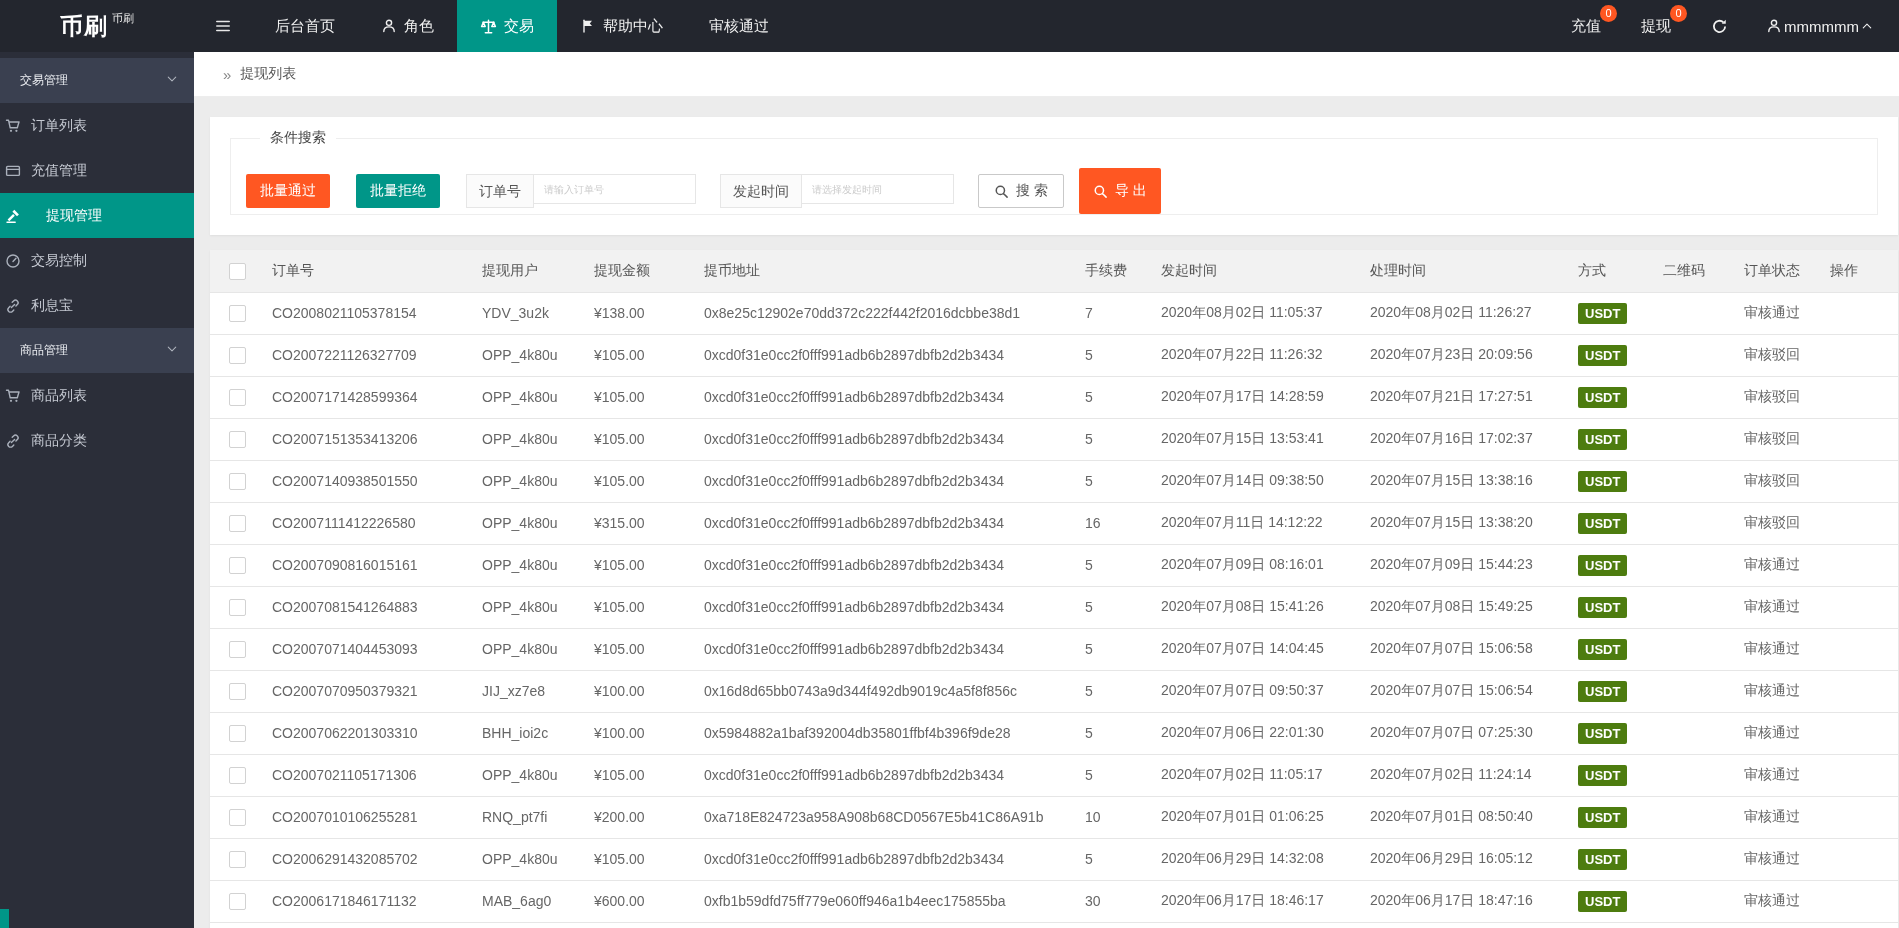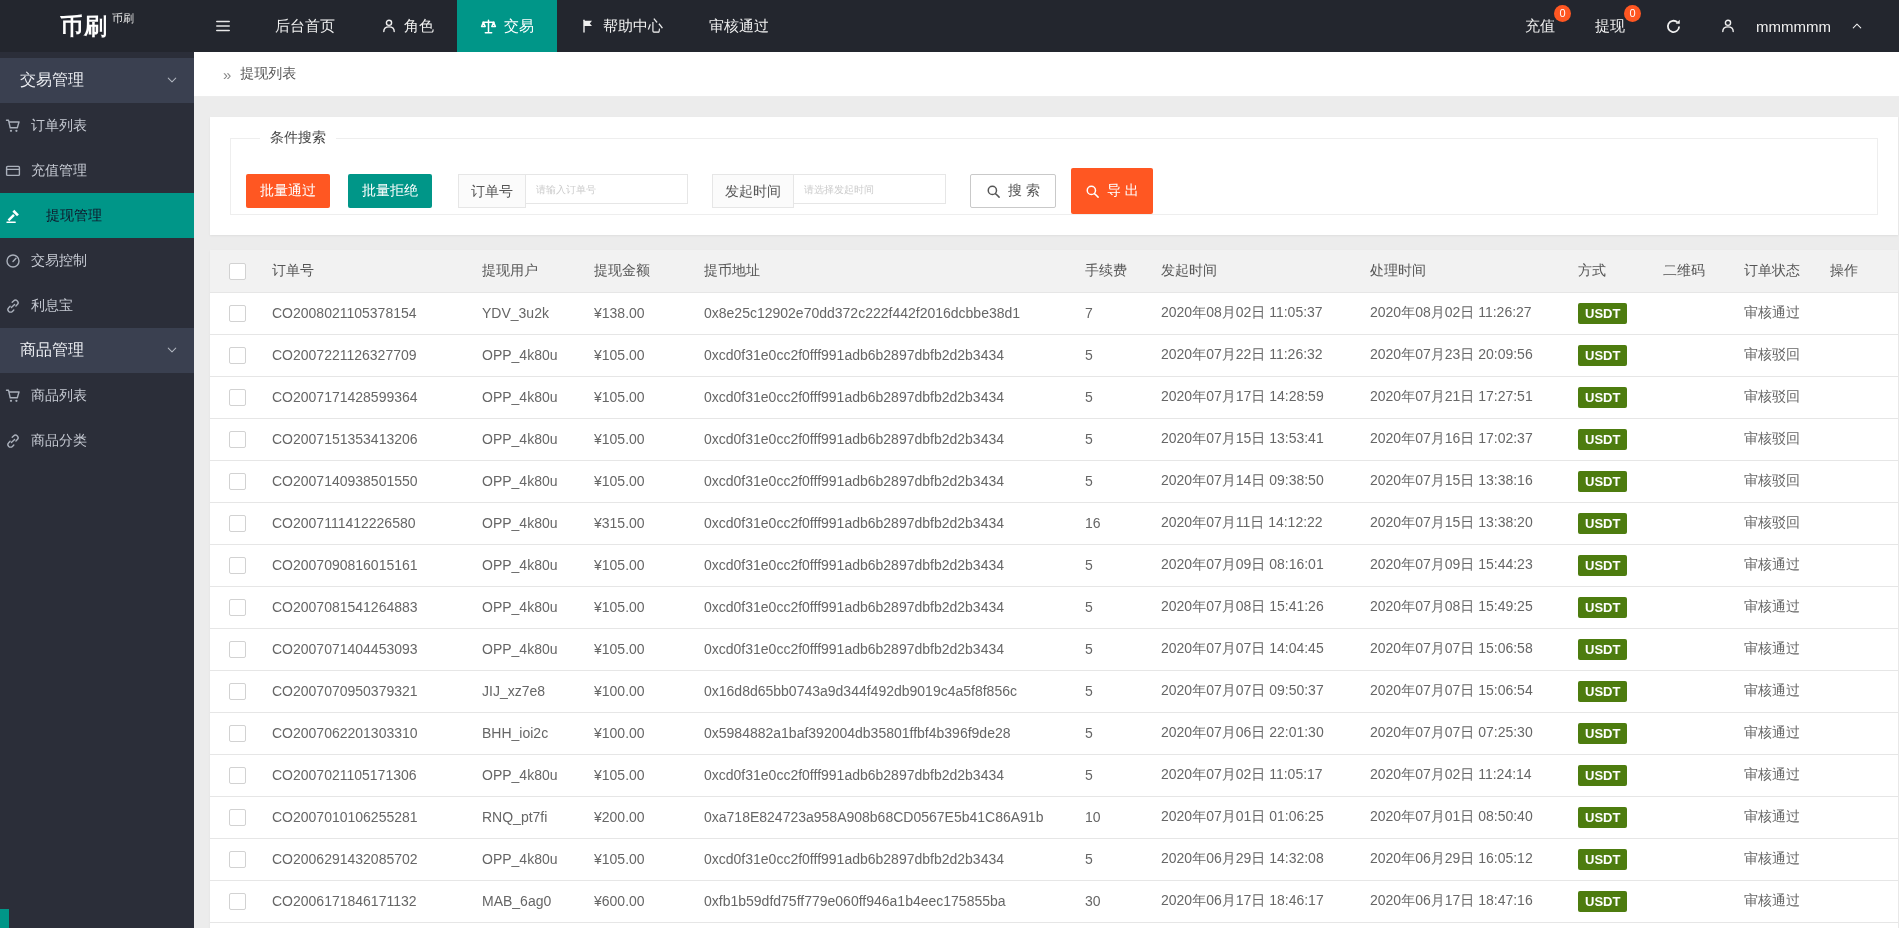--- a/index.html
+++ b/index.html
@@ -12,55 +12,55 @@
   .logo-main { font-size:23px; font-weight:bold; color:#fff; letter-spacing:1px; }
   .logo-sup { font-size:11px; color:#e8e8e8; margin-left:4px; transform:translateY(-8px); }
   .nav-toggle { width:58px; display:flex; align-items:center; justify-content:center; cursor:pointer; color:#e8e8e8; }
   .tn-items { display:flex; align-items:stretch; }
   .tn-item { display:flex; align-items:center; gap:7px; padding:0 23px; font-size:15px; cursor:pointer; color:#f0f0f0; }
   .tn-item.active { background:#009688; color:#fff; }
   .tn-right { margin-left:auto; display:flex; align-items:stretch; }
   .tn-right-item { position:relative; display:flex; align-items:center; padding:12px 20px; font-size:15px; cursor:pointer; }
   .badge { position:absolute; top:5px; right:4px; min-width:17px; height:17px; line-height:17px;
     background:#ff5722; color:#fff; border-radius:9px; font-size:11px; text-align:center; padding:0 4px; }
-  .tn-user { display:flex; align-items:center; gap:20px; padding:0 36px 0 18px; font-size:15px; cursor:pointer; }
+  .tn-user { display:flex; align-items:center; gap:2px; padding:0 26px 0 18px; font-size:15px; cursor:pointer; }
   .ic { display:inline-flex; align-items:center; justify-content:center; }
   .ic svg { display:block; }
 
   
   .layout { display:flex; height:876px; }
 
   
   .sidebar { width:194px; background:#2b2e39; flex:none; padding-top:6px; position:relative; }
   .sb-group-title { height:45px; display:flex; align-items:center; padding:0 20px; background:#3a4050;
-    color:#eceef2; font-size:16px; cursor:pointer; position:relative; }
+    color:#eceef2; font-size:12px; cursor:pointer; position:relative; }
   .sb-group-title .chev { position:absolute; right:16px; color:#aeb3bd; }
   .sb-item { height:45px; display:flex; align-items:center; gap:10px; padding:0 5px; font-size:14px;
     color:#c6cad3; cursor:pointer; }
   .sb-item .ic { color:#aab0bb; }
-  .sb-item.active { background:#009688; color:#0f172a;gap:25px; }
+  .sb-item.active { background:#009688; color:#ffffff;gap:25px; }
   .sb-item.active .ic { color:#fff; }
   .sb-scroll-thumb { position:absolute; left:0; bottom:0; width:9px; height:19px; background:#009688; }
 
   
   .main { flex:1; display:flex; flex-direction:column; background:#ececec; overflow:hidden; }
   .breadcrumb { height:45px; background:#fff; border-bottom:1px solid #ededed;
     display:flex; align-items:center; gap:9px; padding-left:29px; font-size:14px; color:#555; }
   .bc-arrows { color:#888; font-size:15px; }
   .content { flex:1; padding:20px 1px 0 16px; overflow:hidden; }
   .card { background:#fff; box-shadow:0 1px 2px rgba(0,0,0,0.06); }
 
   
   .search-card { padding:12px 20px 20px 20px; margin-bottom:15px; }
   fieldset { border:1px solid #eee; padding:21px 15px 0 15px; }
   legend { font-size:14px; color:#444; padding:0 10px; margin-left:14px; }
   .controls { display:flex; align-items:center; }
   .btn { height:34px; border:none; border-radius:2px; font-size:14px; padding:0 14px; cursor:pointer;
     color:#fff; font-family:inherit; white-space:nowrap; }
-  .btn-approve { background:#ff5722; margin-right:18px; }
+  .btn-approve { background:#ff5722; margin-right:26px; }
   .btn-reject { background:#009688; margin-right:26px; }
   .field-group { display:flex; margin-right:24px; }
   .fg-label { height:34px; line-height:32px; padding:0 12px; border:1px solid #e6e6e6; background:#fbfbfb;
     color:#555; font-size:14px; white-space:nowrap; }
   .fg-input { height:30px; border:1px solid #e6e6e6; border-left:none; padding:0 10px; font-size:10px;
     color:#666; outline:none; font-family:inherit; }
   .fg-input::placeholder { color:#ccc; }
   .btn-search { background:#fff; border:1px solid #c9c9c9; color:#555; display:flex; align-items:center;
     gap:7px; border-radius:2px; margin-right:15px; height:34px; padding:0 15px; }
   .btn-export { background:#ff5722; display:flex; align-items:center; gap:7px; height:46px; padding:0 14px; }

